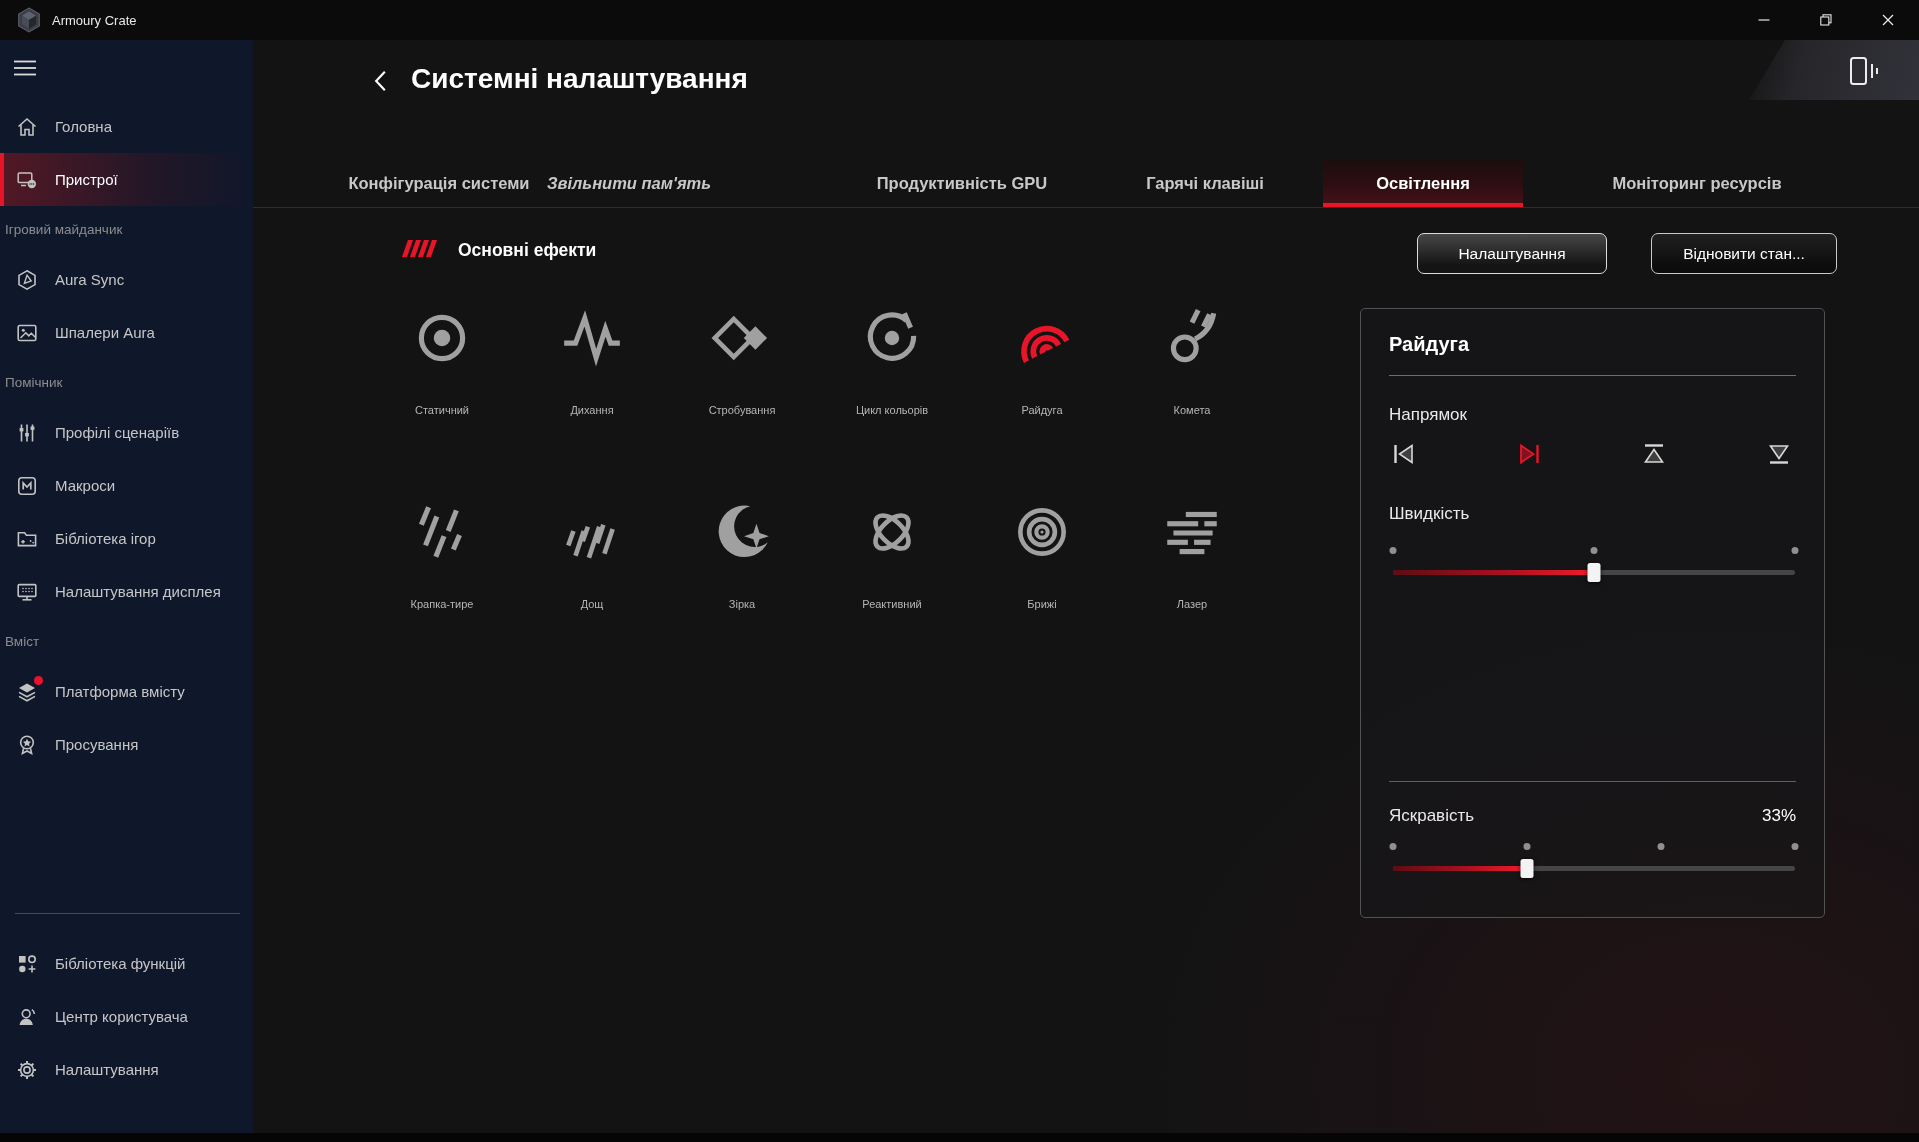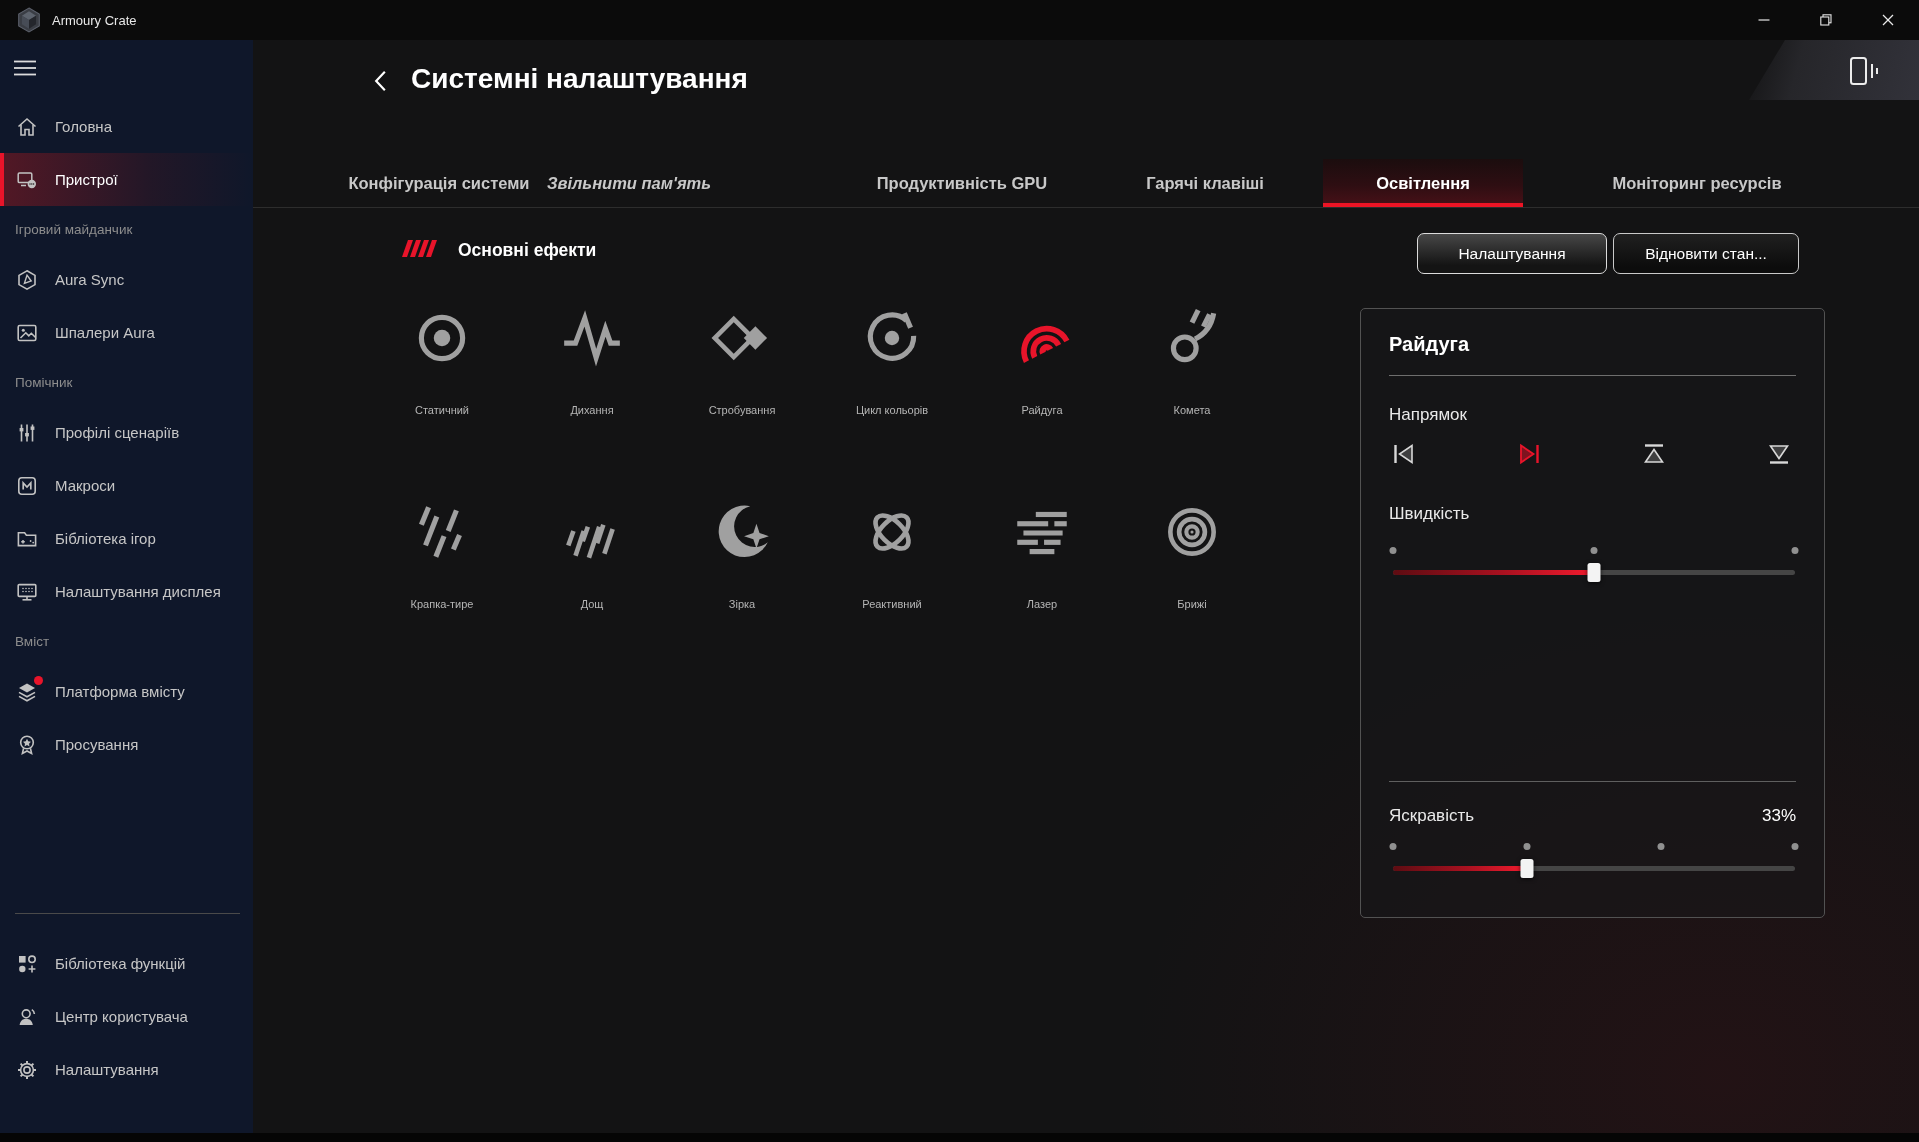--- a/index.html
+++ b/index.html
@@ -12,21 +12,21 @@
   .win-btn{width:62px;height:40px;display:flex;align-items:center;justify-content:center;cursor:pointer;}
   .sidebar{position:absolute;left:0;top:40px;width:253px;height:1102px;background:#0f172a;}
   .hamburger{position:absolute;left:14px;top:16px;width:28px;height:24px;display:flex;align-items:center;cursor:pointer;}
   #sidebar-nav{position:absolute;left:0;top:60px;width:253px;}
   .sidebar-item{position:relative;height:53px;display:flex;align-items:center;padding-left:15px;cursor:pointer;}
   .sidebar-item.active{background:linear-gradient(90deg,rgba(150,25,32,0.50),rgba(120,22,26,0.18) 60%,rgba(0,0,0,0));align-items:center;}
   .sidebar-item.active::before{content:"";position:absolute;left:0;top:0;bottom:0;width:4px;background:#e8142a;}
   .side-icon{position:relative;width:24px;height:24px;flex:0 0 24px;display:flex;align-items:center;justify-content:center;}
   .side-label{margin-left:16px;color:#c6c6c6;font-size:15px;white-space:nowrap;}
   .sidebar-item.active .side-label{color:#ffffff;}
-  .sidebar-section{height:47px;display:flex;align-items:center;padding-left:15px;color:#8d8d8d;font-size:13.5px;}
+  .sidebar-section{height:47px;display:flex;align-items:center;padding-left:5px;color:#8d8d8d;font-size:13.5px;}
   .badge-dot{position:absolute;right:-4px;top:-4px;width:9px;height:9px;border-radius:50%;background:#e8142a;}
   .sidebar-divider{position:absolute;left:15px;right:13px;top:873px;height:1px;background:#4a4a4a;}
   #sidebar-footer{position:absolute;left:0;top:897px;width:253px;}
   .main{position:absolute;left:253px;top:40px;width:1666px;height:1102px;
     background:radial-gradient(950px 750px at 88% 94%,rgba(115,16,26,0.16),rgba(0,0,0,0) 62%),#131314;}
   .tr-corner{position:absolute;right:0;top:0;width:170px;height:60px;
     background:linear-gradient(105deg,rgba(38,38,42,0) 0%,#26262a 30%,#32323a 100%);
     clip-path:polygon(36px 0,100% 0,100% 100%,0 100%);}
   .device-btn{position:absolute;right:36px;top:13px;width:36px;height:36px;cursor:pointer;display:flex;align-items:center;justify-content:center;}
   .back-btn{position:absolute;left:114px;top:26px;width:26px;height:30px;display:flex;align-items:center;justify-content:center;cursor:pointer;}
@@ -35,21 +35,21 @@
   .tab{position:absolute;bottom:0;height:48px;display:flex;align-items:center;justify-content:center;
     transform:translateX(-50%);color:#c8c8c8;font-size:16.5px;font-weight:600;padding:0 12px;cursor:pointer;white-space:nowrap;}
   .tab.active{width:200px;padding:0;color:#ffffff;font-weight:700;
     background:linear-gradient(180deg,#1b0d0e 0%,#2e0e12 55%,#4a1118 100%);}
   .tab.active::after{content:"";position:absolute;left:0;right:0;bottom:0;height:4px;background:#ed1425;}
   .effects-title-wrap{position:absolute;left:149px;top:200px;display:flex;align-items:center;}
   .effects-title{margin-left:16px;color:#ffffff;font-size:17.5px;font-weight:700;}
   .btn{position:absolute;top:193px;height:41px;border-radius:7px;display:flex;align-items:center;justify-content:center;
     color:#ffffff;font-size:15.5px;cursor:pointer;}
   .btn-settings{left:1164px;width:190px;border:1.5px solid #dcdcdc;background:linear-gradient(180deg,#474747 0%,#141414 80%);}
-  .btn-restore{left:1360px;width:186px;border:1.5px solid #c9c9c9;background:linear-gradient(180deg,#202020 0%,#0c0c0c 85%);}
+  .btn-restore{left:1398px;width:186px;border:1.5px solid #c9c9c9;background:linear-gradient(180deg,#202020 0%,#0c0c0c 85%);}
   #effects-grid{position:absolute;left:114px;top:245px;width:900px;display:grid;grid-template-columns:repeat(6,150px);grid-auto-rows:194px;}
   .effect-cell{display:flex;flex-direction:column;align-items:center;cursor:pointer;}
   .effect-icon{margin-top:20px;width:66px;height:66px;display:flex;align-items:center;justify-content:center;}
   .effect-label{margin-top:33px;color:#b5b5b5;font-size:11px;text-align:center;white-space:nowrap;}
   .panel{position:absolute;left:1107px;top:268px;width:465px;height:610px;background:rgba(24,24,25,0.55);
     border:1px solid #525252;border-radius:5px;}
   .panel-title{position:absolute;left:28px;top:24px;color:#ffffff;font-size:20px;font-weight:700;}
   .p-div{position:absolute;left:28px;right:28px;height:1px;background:#6e6e6e;}
   .p-label{position:absolute;left:28px;color:#e9e9e9;font-size:17px;}
   .p-value{position:absolute;right:28px;color:#ffffff;font-size:17px;}
@@ -408,42 +408,42 @@
         <div class="effect-icon">
           <svg viewBox="0 0 64 64" width="66" height="66" stroke="#a0a0a0" stroke-width="4.5" fill="none">
             <ellipse cx="32" cy="32" rx="20" ry="10.5" transform="rotate(45 32 32)"></ellipse>
             <ellipse cx="32" cy="32" rx="20" ry="10.5" transform="rotate(-45 32 32)"></ellipse>
           </svg>
         </div>
         <div class="effect-label">Реактивний</div>
       </div>
       <div class="effect-cell">
         <div class="effect-icon">
+          <svg viewBox="0 0 64 64" width="66" height="66" stroke="#a0a0a0" fill="none">
+            <circle cx="32" cy="32" r="21" stroke-width="4.5"></circle>
+            <circle cx="32" cy="32" r="12.5" stroke-width="4.5"></circle>
+            <circle cx="32" cy="32" r="5.5" stroke-width="4"></circle>
+            <circle cx="32" cy="32" r="1.5" fill="#a0a0a0" stroke="none"></circle>
+          </svg>
+        </div>
+        <div class="effect-label">Брижі</div>
+      </div>
+      <div class="effect-cell">
+        <div class="effect-icon">
           <svg viewBox="0 0 64 64" width="66" height="66" stroke="#a0a0a0" stroke-width="5" fill="none">
             <line x1="26" y1="15" x2="56" y2="15"></line>
             <line x1="8" y1="24" x2="38" y2="24"></line>
             <line x1="44" y1="24" x2="56" y2="24"></line>
             <line x1="14" y1="33" x2="52" y2="33"></line>
             <line x1="8" y1="42" x2="28" y2="42"></line>
             <line x1="34" y1="42" x2="50" y2="42"></line>
             <line x1="20" y1="51" x2="44" y2="51"></line>
           </svg>
         </div>
         <div class="effect-label">Лазер</div>
-      </div>
-      <div class="effect-cell">
-        <div class="effect-icon">
-          <svg viewBox="0 0 64 64" width="66" height="66" stroke="#a0a0a0" fill="none">
-            <circle cx="32" cy="32" r="21" stroke-width="4.5"></circle>
-            <circle cx="32" cy="32" r="12.5" stroke-width="4.5"></circle>
-            <circle cx="32" cy="32" r="5.5" stroke-width="4"></circle>
-            <circle cx="32" cy="32" r="1.5" fill="#a0a0a0" stroke="none"></circle>
-          </svg>
-        </div>
-        <div class="effect-label">Брижі</div>
       </div>
     </div>
 
   <div class="panel">
     <div class="panel-title">Райдуга</div>
     <div class="p-div" style="top:66px"></div>
     <div class="p-label" style="top:96px">Напрямок</div>
     <div id="direction-row">
         <div class="dir-btn">
           <svg viewBox="0 0 26 26" width="26" height="26">

